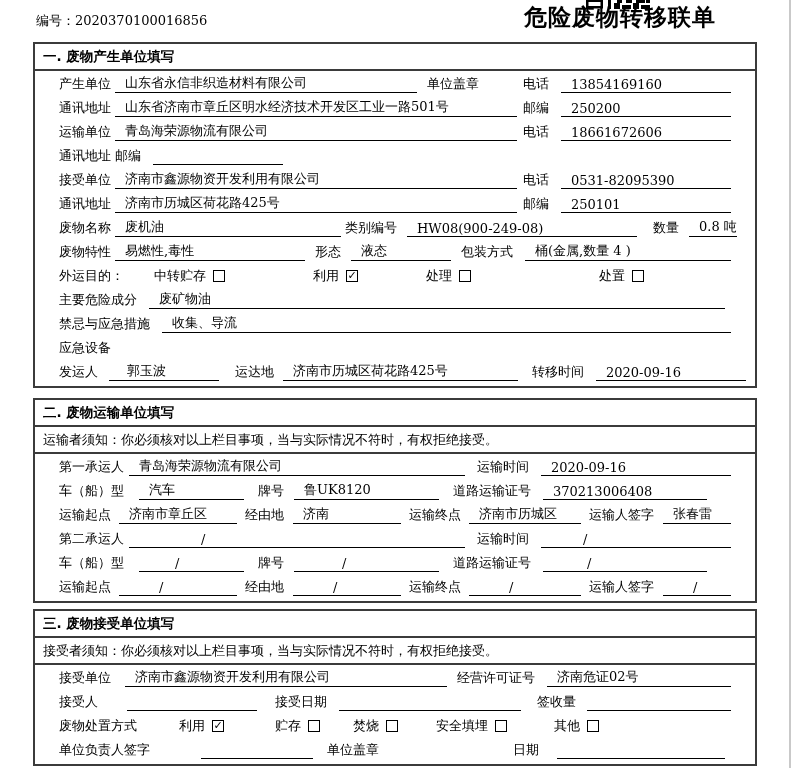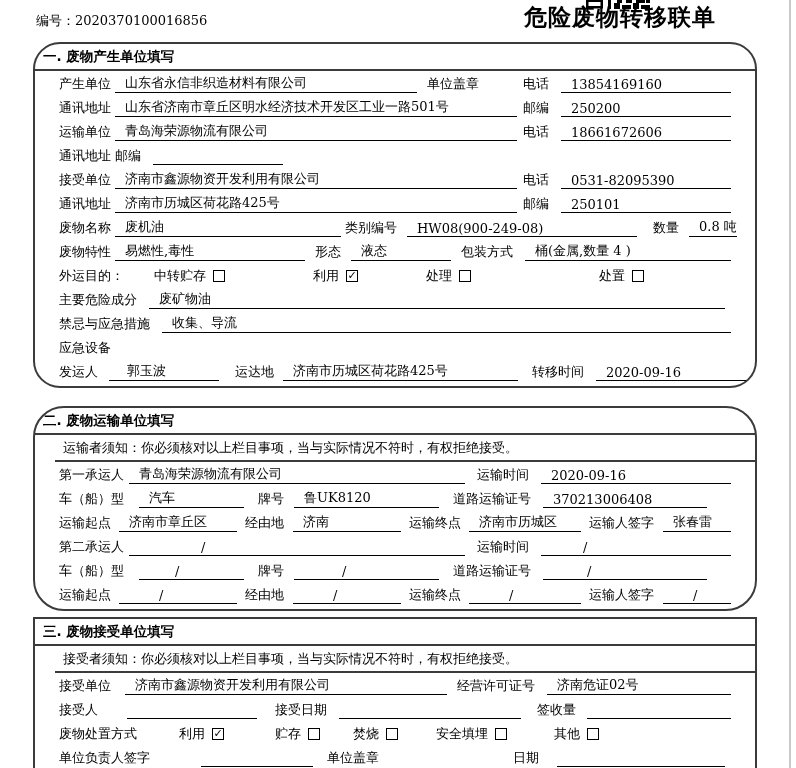--- a/index.html
+++ b/index.html
@@ -14,28 +14,28 @@
 
   .hei { font-family:"DejaVu Sans","Liberation Sans",sans-serif; font-weight:bold; }
 
   .header { position:relative; height:42px; }
   .serial { position:absolute; left:36px; top:12px; white-space:nowrap; }
   .doc-title { position:absolute; left:0; right:80px; top:2px; text-align:right;
                font-size:23px; letter-spacing:1px; }
   .qr { position:absolute; left:586px; top:0; width:64px; height:9px; }
 
   .sec { width:724px; margin-left:33px; border:2px solid #3b3b3b; background:#fff; }
-  .sec-1 { margin-bottom:18px;border-radius:27px; }
-  .sec-2 { margin-bottom:6px;border-radius:31px; }
+  .sec-1 { margin-bottom:10px; }
+  .sec-2 { margin-bottom:6px; }
   .sec-h { padding:4px 8px 3px; border-bottom:2px solid #3b3b3b; font-size:13.5px; }
   .sec-body { padding:1px 16px 2px; }
 
   .row { display:flex; align-items:flex-end; height:24px; padding:0 8px 3px; }
   .notice { display:flex; align-items:center; height:27px; padding:0 8px;
-            border-bottom:2px solid #3b3b3b; white-space:nowrap;margin-left:20px; }
+            border-bottom:2px solid #3b3b3b; white-space:nowrap; }
 
   .lbl { flex:0 0 auto; white-space:nowrap; }
   .val { border-bottom:1px solid #000; white-space:nowrap; padding-left:10px;
          min-height:16px; flex:0 0 auto; }
   .grow { flex:1 1 auto; }
   .sl { padding-left:38px; }
 
   .opt { display:flex; align-items:center; flex:0 0 auto; }
   .opt-t { white-space:nowrap; margin-right:7px; }
   .cb { width:12px; height:12px; border:1.5px solid #000; margin-bottom:1px;

